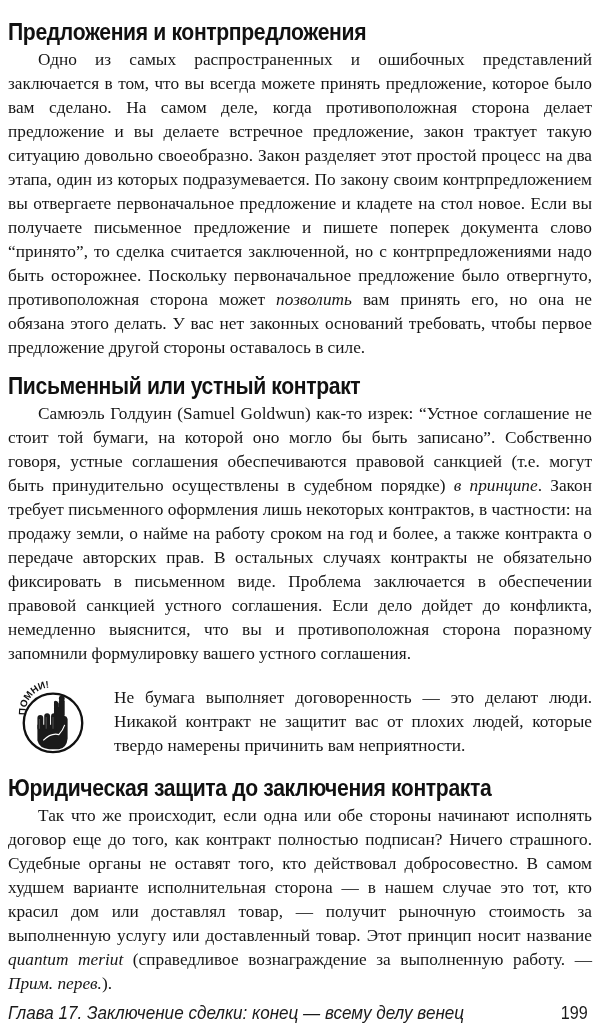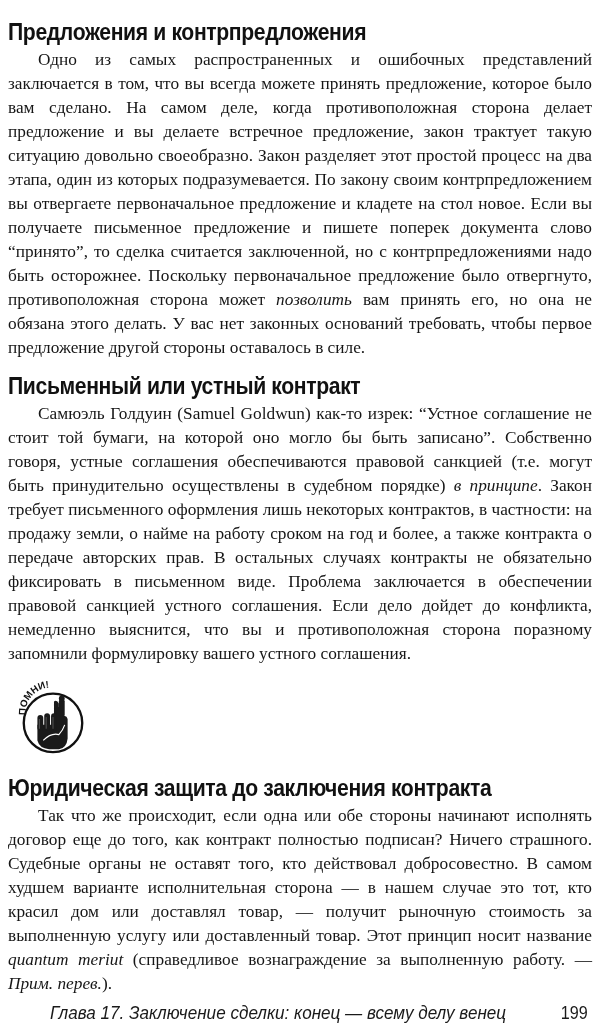--- a/index.html
+++ b/index.html
@@ -63,21 +63,21 @@
       margin-top: 6px;
       flex: 1;
     }
     em { }
     .footer {
       position: absolute;
       left: 8px;
       top: 1002px;
       width: 584px;
       display: flex;
-      justify-content: flex-end;
+      justify-content: space-between;
       align-items: baseline;
       font-family: "Liberation Sans", "DejaVu Sans", sans-serif;
       font-style: italic;
       font-size: 19px;
       color: #1a1a1a;
     }
     .footer .chapter {
       transform: scaleX(0.9);
       transform-origin: left center;
       white-space: nowrap;
@@ -118,20 +118,21 @@
 
         <path d="M24 46 L24 62 Q26 70 36 71 L46 71 Q54 70 55 60 L55 40 Q54 36 51 37 L51 30 Q49 25 46 28 L46 24 Q44 20 41 22 L41 46 Z" fill="#1a1a1a"></path>
         <rect x="24" y="36" width="6" height="16" rx="3" fill="#1a1a1a"></rect>
         <rect x="31" y="34" width="6" height="18" rx="3" fill="#1a1a1a"></rect>
         <rect x="38" y="34" width="6" height="18" rx="3" fill="#1a1a1a"></rect>
         <rect x="46" y="20" width="6" height="18" rx="2" fill="#1a1a1a"></rect>
         <circle cx="49" cy="19" r="3" fill="#1a1a1a"></circle>
         <path d="M30 62 Q38 54 46 56 Q50 52 52 46" stroke="#fff" stroke-width="1.2" fill="none"></path>
         <path d="M26 40 L26 50 M33 38 L33 50 M40 38 L40 50" stroke="#666" stroke-width="0.8"></path>
       </svg>
+      <div class="note-text">Не бумага выполняет договоренность — это делают люди. Никакой контракт не защитит вас от плохих людей, которые твердо намерены причинить вам неприятности.</div>
     </div>
   </section>
 
   <div class="gap-b"></div>
 
   <section>
     <h2>Юридическая защита до заключения контракта</h2>
     <p><span>Так что же происходит, если одна или обе стороны начинают исполнять договор еще до того, как контракт полностью подписан? Ничего страшного. Судебные органы не оставят того, кто действовал добросовестно. В самом худшем варианте исполнительная сторона — в нашем случае это тот, кто красил дом или доставлял товар, — получит рыночную стоимость за выполненную услугу или доставленный товар. Этот принцип носит название </span><em>quantum meriut</em><span> (справедливое вознаграждение за выполненную работу. — </span><em>Прим. перев.</em><span>).</span></p>
   </section>
 </div>

